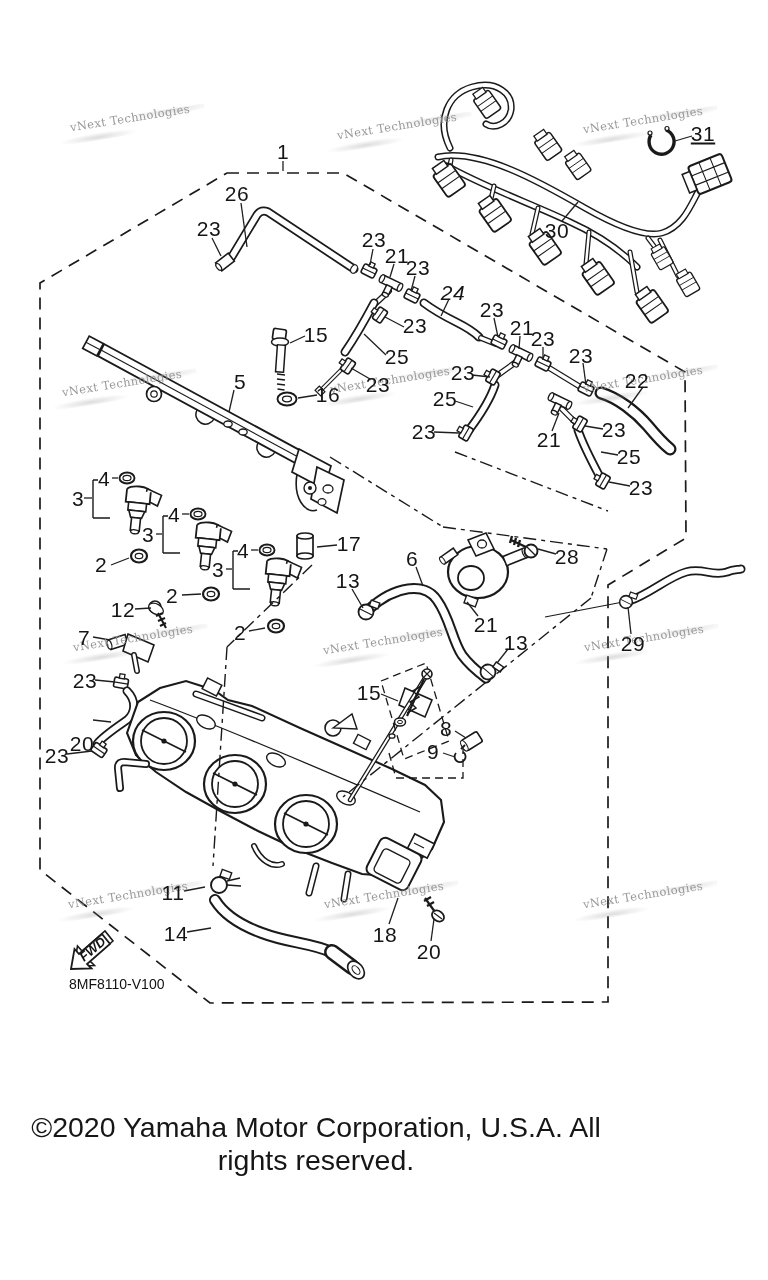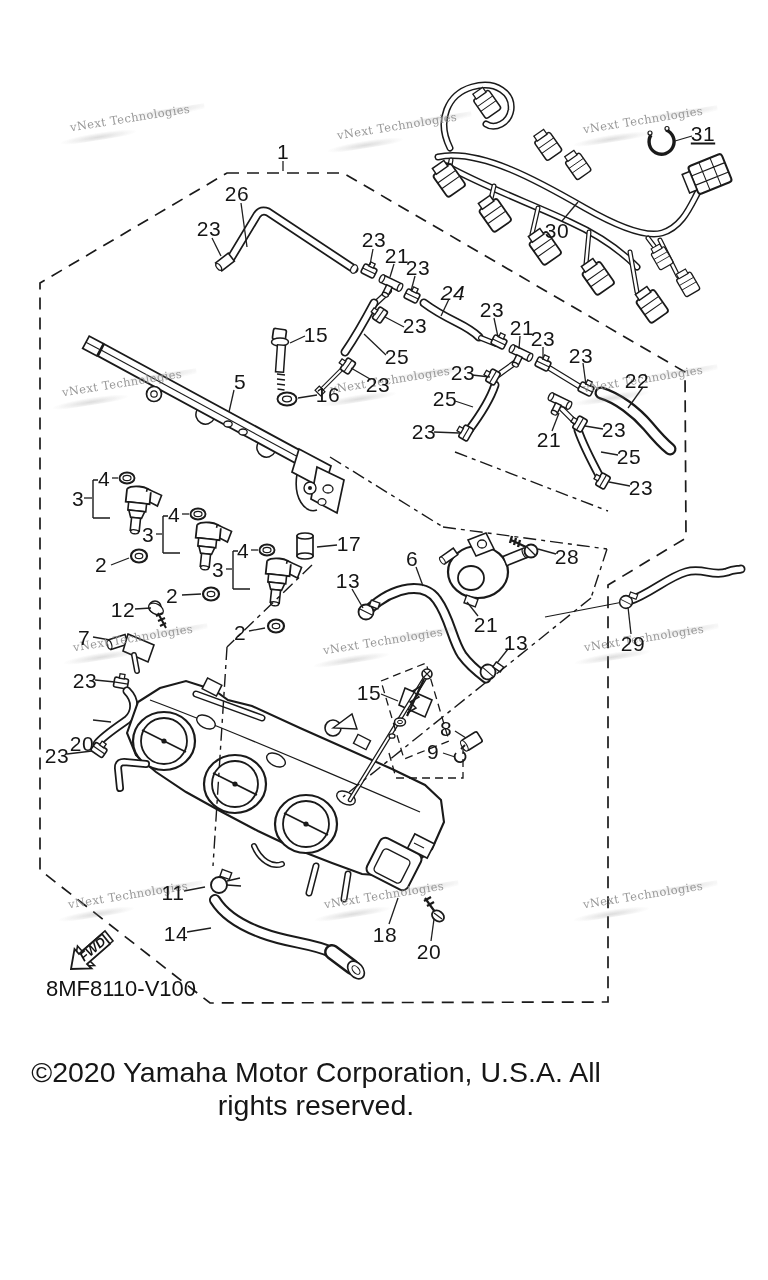--- a/index.html
+++ b/index.html
@@ -13,22 +13,22 @@
   .dsh{fill:none;stroke:#1a1a1a;stroke-width:1.3;stroke-dasharray:8 5;}
   .tube{fill:none;stroke:#1a1a1a;stroke-linecap:round;stroke-linejoin:round;}
   .tin{fill:none;stroke:#ffffff;stroke-linecap:round;stroke-linejoin:round;}
   .callout{position:absolute;transform:translate(-50%,-50%);font-size:21px;line-height:1;
            color:#151515;letter-spacing:.5px;white-space:nowrap;}
   .wm{position:absolute;transform:translate(-50%,-50%) rotate(-9deg);font-size:11.5px;
       color:#8e8e8e;font-family:"DejaVu Serif",serif;letter-spacing:.4px;white-space:nowrap;opacity:.9;}
   .wm::before{content:"";position:absolute;left:-16px;top:4px;width:125%;height:20px;z-index:-1;
       background:radial-gradient(ellipse 60px 7px at 28% 85%,rgba(130,130,130,.30),transparent 65%),
                  radial-gradient(ellipse 70px 8px at 78% 10%,rgba(130,130,130,.26),transparent 65%);}
-  .partcode{position:absolute;left:46px;top:976px;font-size:22px;color:#111;}
-  .copyright{position:absolute;left:0;top:1056px;width:632px;text-align:center;
+  .partcode{position:absolute;left:69px;top:976px;font-size:14px;color:#111;}
+  .copyright{position:absolute;left:0;top:1111px;width:632px;text-align:center;
              font-size:28.5px;color:#161616;}
   .fwdtxt{font:italic 700 13px "Liberation Sans",sans-serif;fill:#111;}
 </style>
 </head>
 <body>
 
 <div class="stage">
 
 <svg width="768" height="1280" viewBox="0 0 768 1280">
   <defs>

